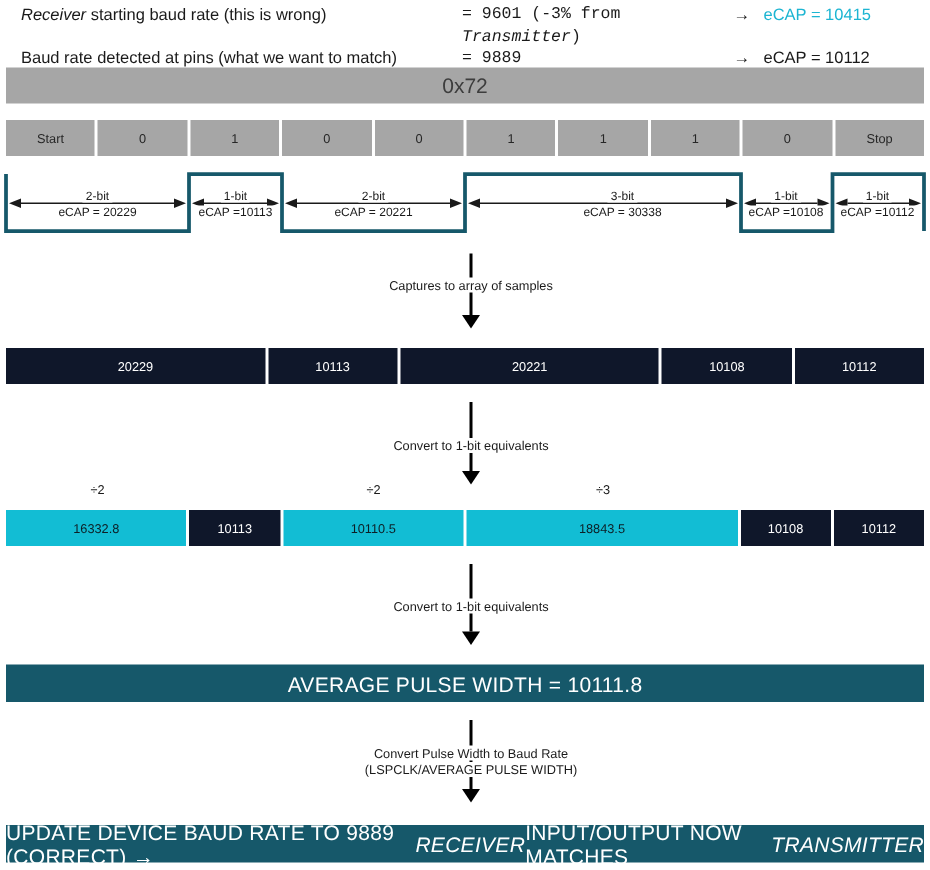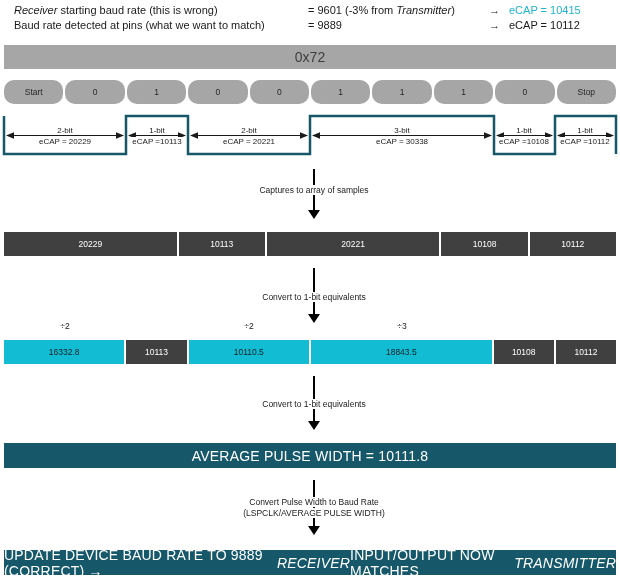--- a/index.html
+++ b/index.html
@@ -5,32 +5,32 @@
   * { margin:0; padding:0; box-sizing:border-box; }
   body { font-family:"Liberation Sans", sans-serif; background:#fff; }
   #page { position:relative; width:620px; height:580px; background:#fff; overflow:hidden; }
   .abs { position:absolute; }
   .it { font-style:italic; }
 
   
   .hdr { left:14px; top:3px; right:14px; font-size:11px; color:#1a1a1a; }
   .hdr-row { display:flex; line-height:14.5px; }
   .hc-label { width:294px; }
-  .hc-value { width:181px; }
+  .hc-value { width:181px;font-family:Liberation Mono, monospace; }
   .hc-arrow { width:20px; }
   .cyan-text { color:#1cb5d2; }
 
   
   .bar { left:4px; width:612px; display:flex; align-items:center; justify-content:center; }
   .byte-bar { top:45px; height:24px; background:#a6a6a6; font-size:14px; color:#3d3d3d; }
   .cells { left:4px; width:612px; display:flex; gap:2px; }
   .bit-row { top:80px; height:24px; }
-  .bit-cell { flex:1; background:#a6a6a6; color:#262626; font-size:8.5px; display:flex; align-items:center; justify-content:center;border-radius:10px; }
+  .bit-cell { flex:1; background:#a6a6a6; color:#262626; font-size:8.5px; display:flex; align-items:center; justify-content:center; }
   .cell { display:flex; align-items:center; justify-content:center; font-size:8.5px; }
-  .dark { background:#404040; color:#ffffff; }
+  .dark { background:#0f172a; color:#ffffff; }
   .cyan { background:#12bdd4; color:#0d1f26; }
   .w1 { flex:1; } .w2 { flex:2; } .w3 { flex:3; }
   .sample-row { top:232px; height:24px; }
   .equiv-row { top:340px; height:24px; }
 
   
   .wave { top:110px; left:0; width:530px; height:58px; }
   .wave svg { position:absolute; left:0; top:0; }
   .wave-label { position:absolute; top:15px; transform:translateX(-50%); text-align:center;
                 font-size:8px; line-height:11px; color:#1a1a1a; white-space:nowrap; }
@@ -95,21 +95,21 @@
       <path d="M6,25.5 L14,22.3 L14,28.7 Z M124,25.5 L116,22.3 L116,28.7 Z
                M128,25.5 L136,22.3 L136,28.7 Z M186,25.5 L178,22.3 L178,28.7 Z
                M190,25.5 L198,22.3 L198,28.7 Z M308,25.5 L300,22.3 L300,28.7 Z
                M312,25.5 L320,22.3 L320,28.7 Z M492,25.5 L484,22.3 L484,28.7 Z
                M496,25.5 L504,22.3 L504,28.7 Z M553,25.5 L545,22.3 L545,28.7 Z
                M557,25.5 L565,22.3 L565,28.7 Z M614,25.5 L606,22.3 L606,28.7 Z" fill="#1a1a1a"></path>
     </svg>
     <div class="wave-label" style="left:65px"><span>2-bit</span><br><span>eCAP = 20229</span></div>
     <div class="wave-label" style="left:157px"><span>1-bit</span><br><span>eCAP =10113</span></div>
     <div class="wave-label" style="left:249px"><span>2-bit</span><br><span>eCAP = 20221</span></div>
-    <div class="wave-label" style="left:402px"><span>3-bit</span><br><span>eCAP = 30338</span></div>
+    <div class="wave-label" style="left:415px"><span>3-bit</span><br><span>eCAP = 30338</span></div>
     <div class="wave-label" style="left:524px"><span>1-bit</span><br><span>eCAP =10108</span></div>
     <div class="wave-label" style="left:585px"><span>1-bit</span><br><span>eCAP =10112</span></div>
   </div>
 
   <div class="abs varrow" style="top:169px;height:50px">
     <div class="stem" style="height:41px"></div>
     <div class="ahead" style="top:41px"></div>
     <div class="steplbl" style="top:16px"><span>Captures to array of samples</span></div>
   </div>
 

